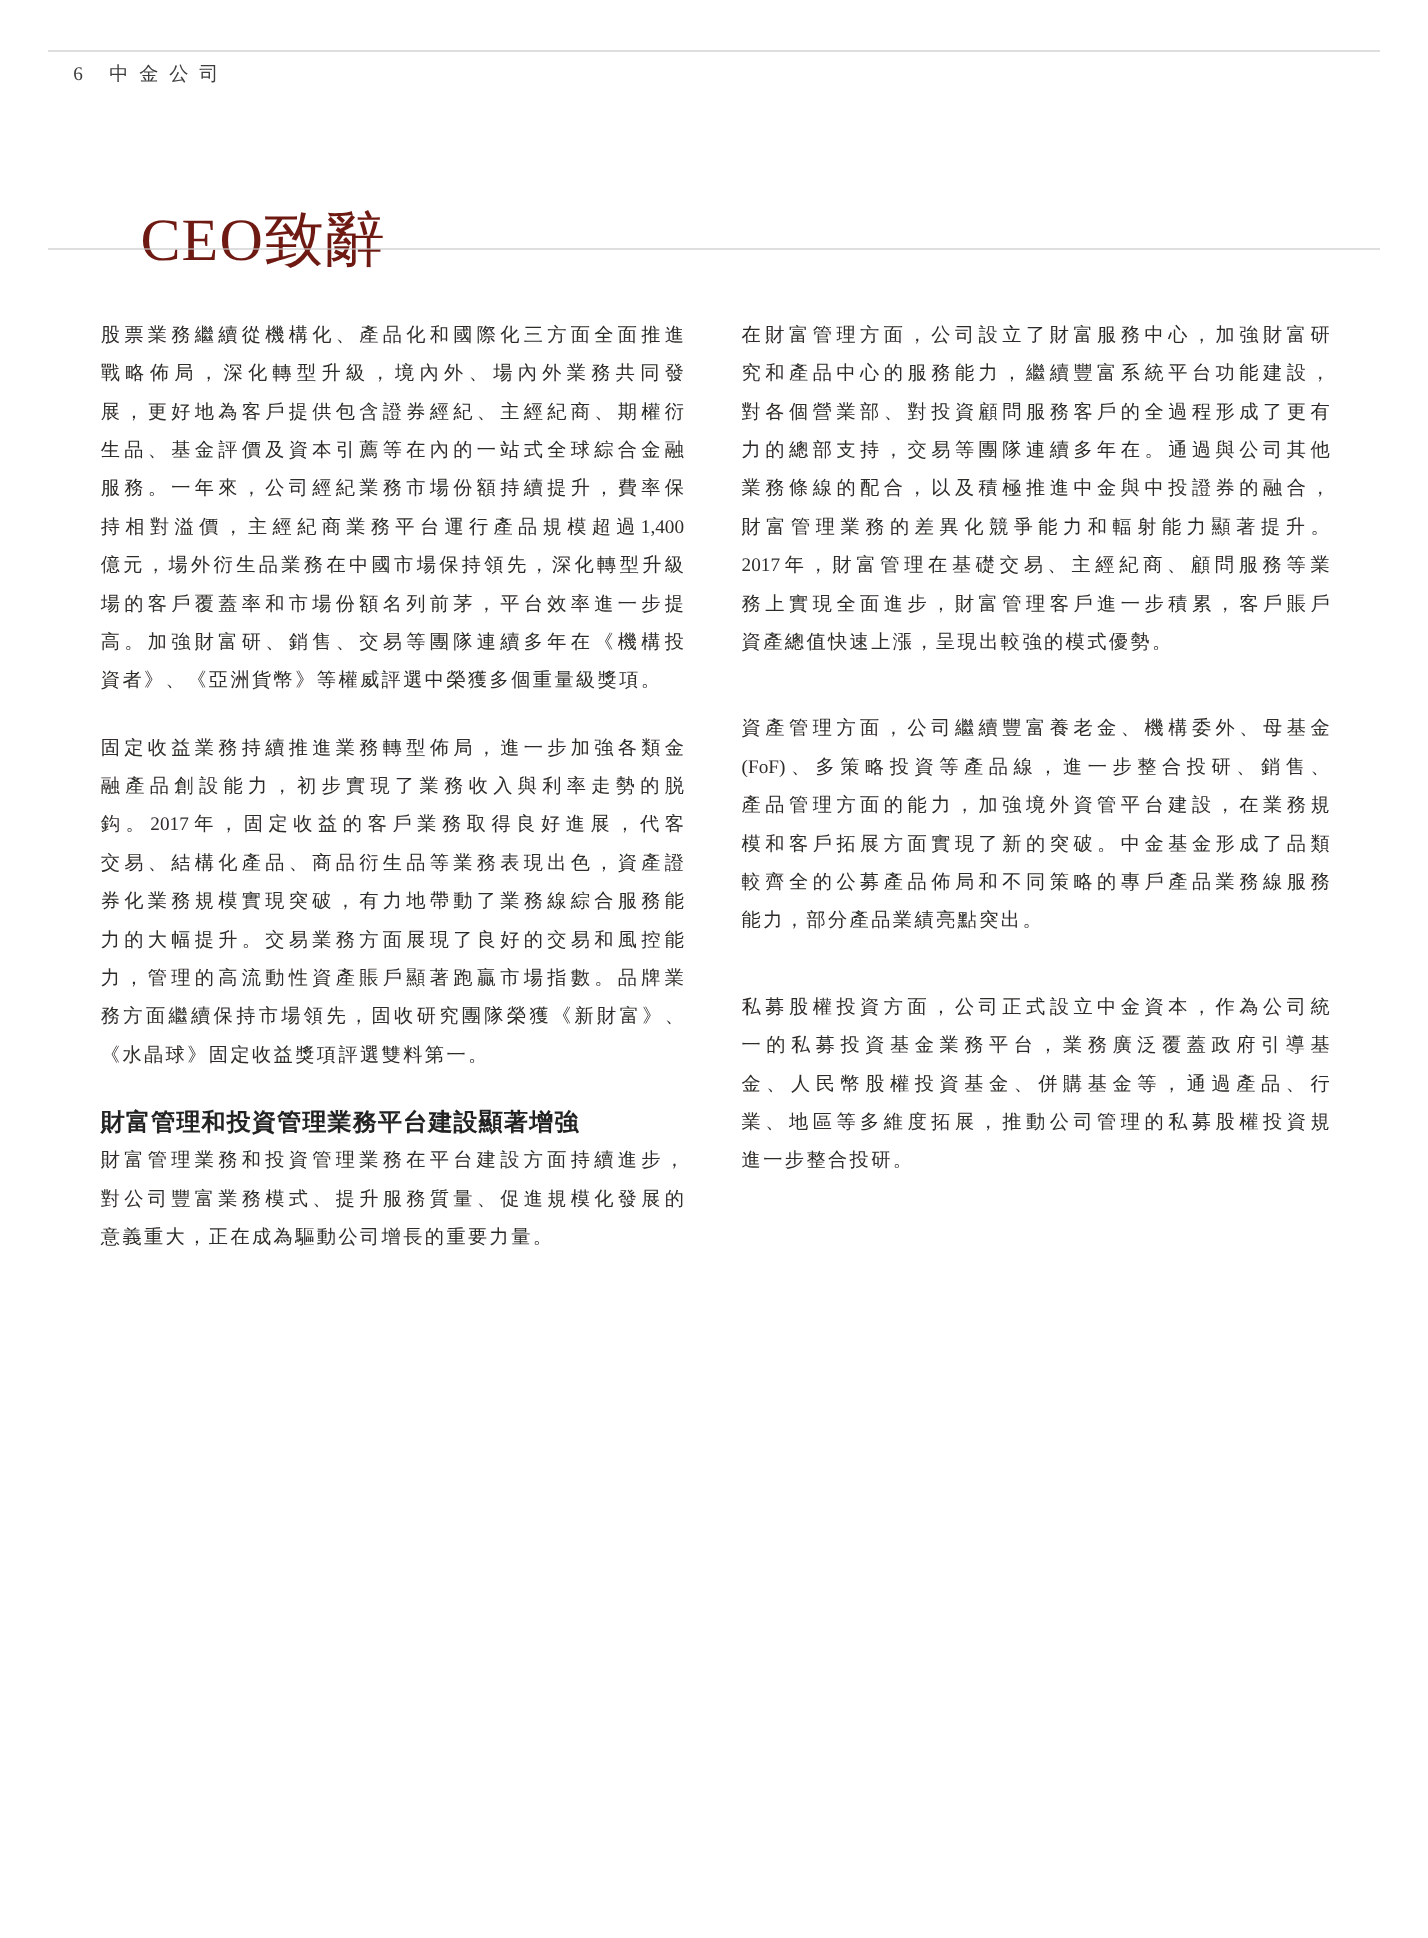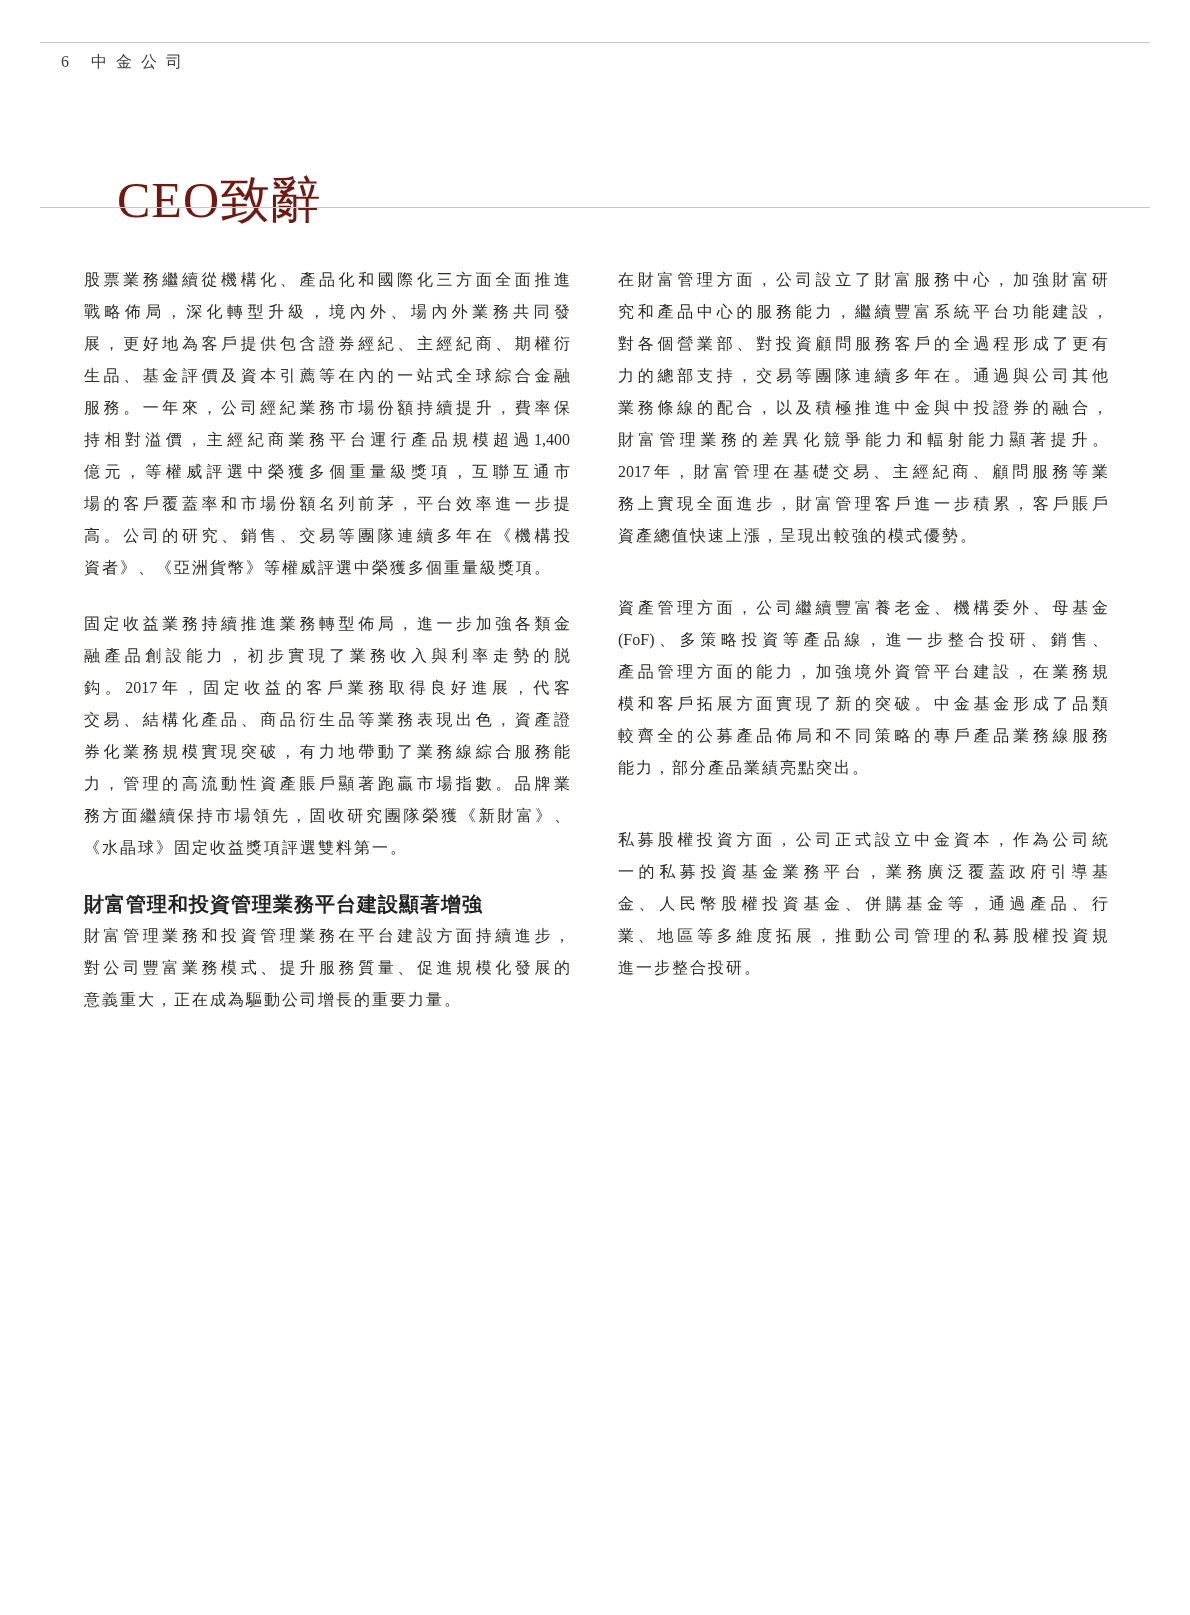--- a/index.html
+++ b/index.html
@@ -64,31 +64,32 @@
 <div class="hr under-title"></div>
 
 <div class="col col-left" id="col-left">
     <div class="para">
       <div class="pline">股票業務繼續從機構化、產品化和國際化三方面全面推進</div>
       <div class="pline">戰略佈局，深化轉型升級，境內外、場內外業務共同發</div>
       <div class="pline">展，更好地為客戶提供包含證券經紀、主經紀商、期權衍</div>
       <div class="pline">生品、基金評價及資本引薦等在內的一站式全球綜合金融</div>
       <div class="pline">服務。一年來，公司經紀業務市場份額持續提升，費率保</div>
       <div class="pline">持相對溢價，主經紀商業務平台運行產品規模超過1,400</div>
-      <div class="pline">億元，等權威評選中榮獲多個重量級獎項，互聯互通市</div>
+      <div class="pline">億元，場外衍生品業務在中國市場保持領先，深化轉型升級</div>
       <div class="pline">場的客戶覆蓋率和市場份額名列前茅，平台效率進一步提</div>
-      <div class="pline">高。公司的研究、銷售、交易等團隊連續多年在《機構投</div>
+      <div class="pline">高。加強財富研、銷售、交易等團隊連續多年在《機構投</div>
       <div class="pline last">資者》、《亞洲貨幣》等權威評選中榮獲多個重量級獎項。</div>
     </div>
     <div class="para">
       <div class="pline">固定收益業務持續推進業務轉型佈局，進一步加強各類金</div>
       <div class="pline">融產品創設能力，初步實現了業務收入與利率走勢的脱</div>
       <div class="pline">鈎。2017年，固定收益的客戶業務取得良好進展，代客</div>
       <div class="pline">交易、結構化產品、商品衍生品等業務表現出色，資產證</div>
       <div class="pline">券化業務規模實現突破，有力地帶動了業務線綜合服務能</div>
+      <div class="pline">力的大幅提升。交易業務方面展現了良好的交易和風控能</div>
       <div class="pline">力，管理的高流動性資產賬戶顯著跑贏市場指數。品牌業</div>
       <div class="pline">務方面繼續保持市場領先，固收研究團隊榮獲《新財富》、</div>
       <div class="pline last">《水晶球》固定收益獎項評選雙料第一。</div>
     </div>
     <div class="sec-heading">財富管理和投資管理業務平台建設顯著增強</div>
     <div class="para">
       <div class="pline">財富管理業務和投資管理業務在平台建設方面持續進步，</div>
       <div class="pline">對公司豐富業務模式、提升服務質量、促進規模化發展的</div>
       <div class="pline last">意義重大，正在成為驅動公司增長的重要力量。</div>
     </div>

